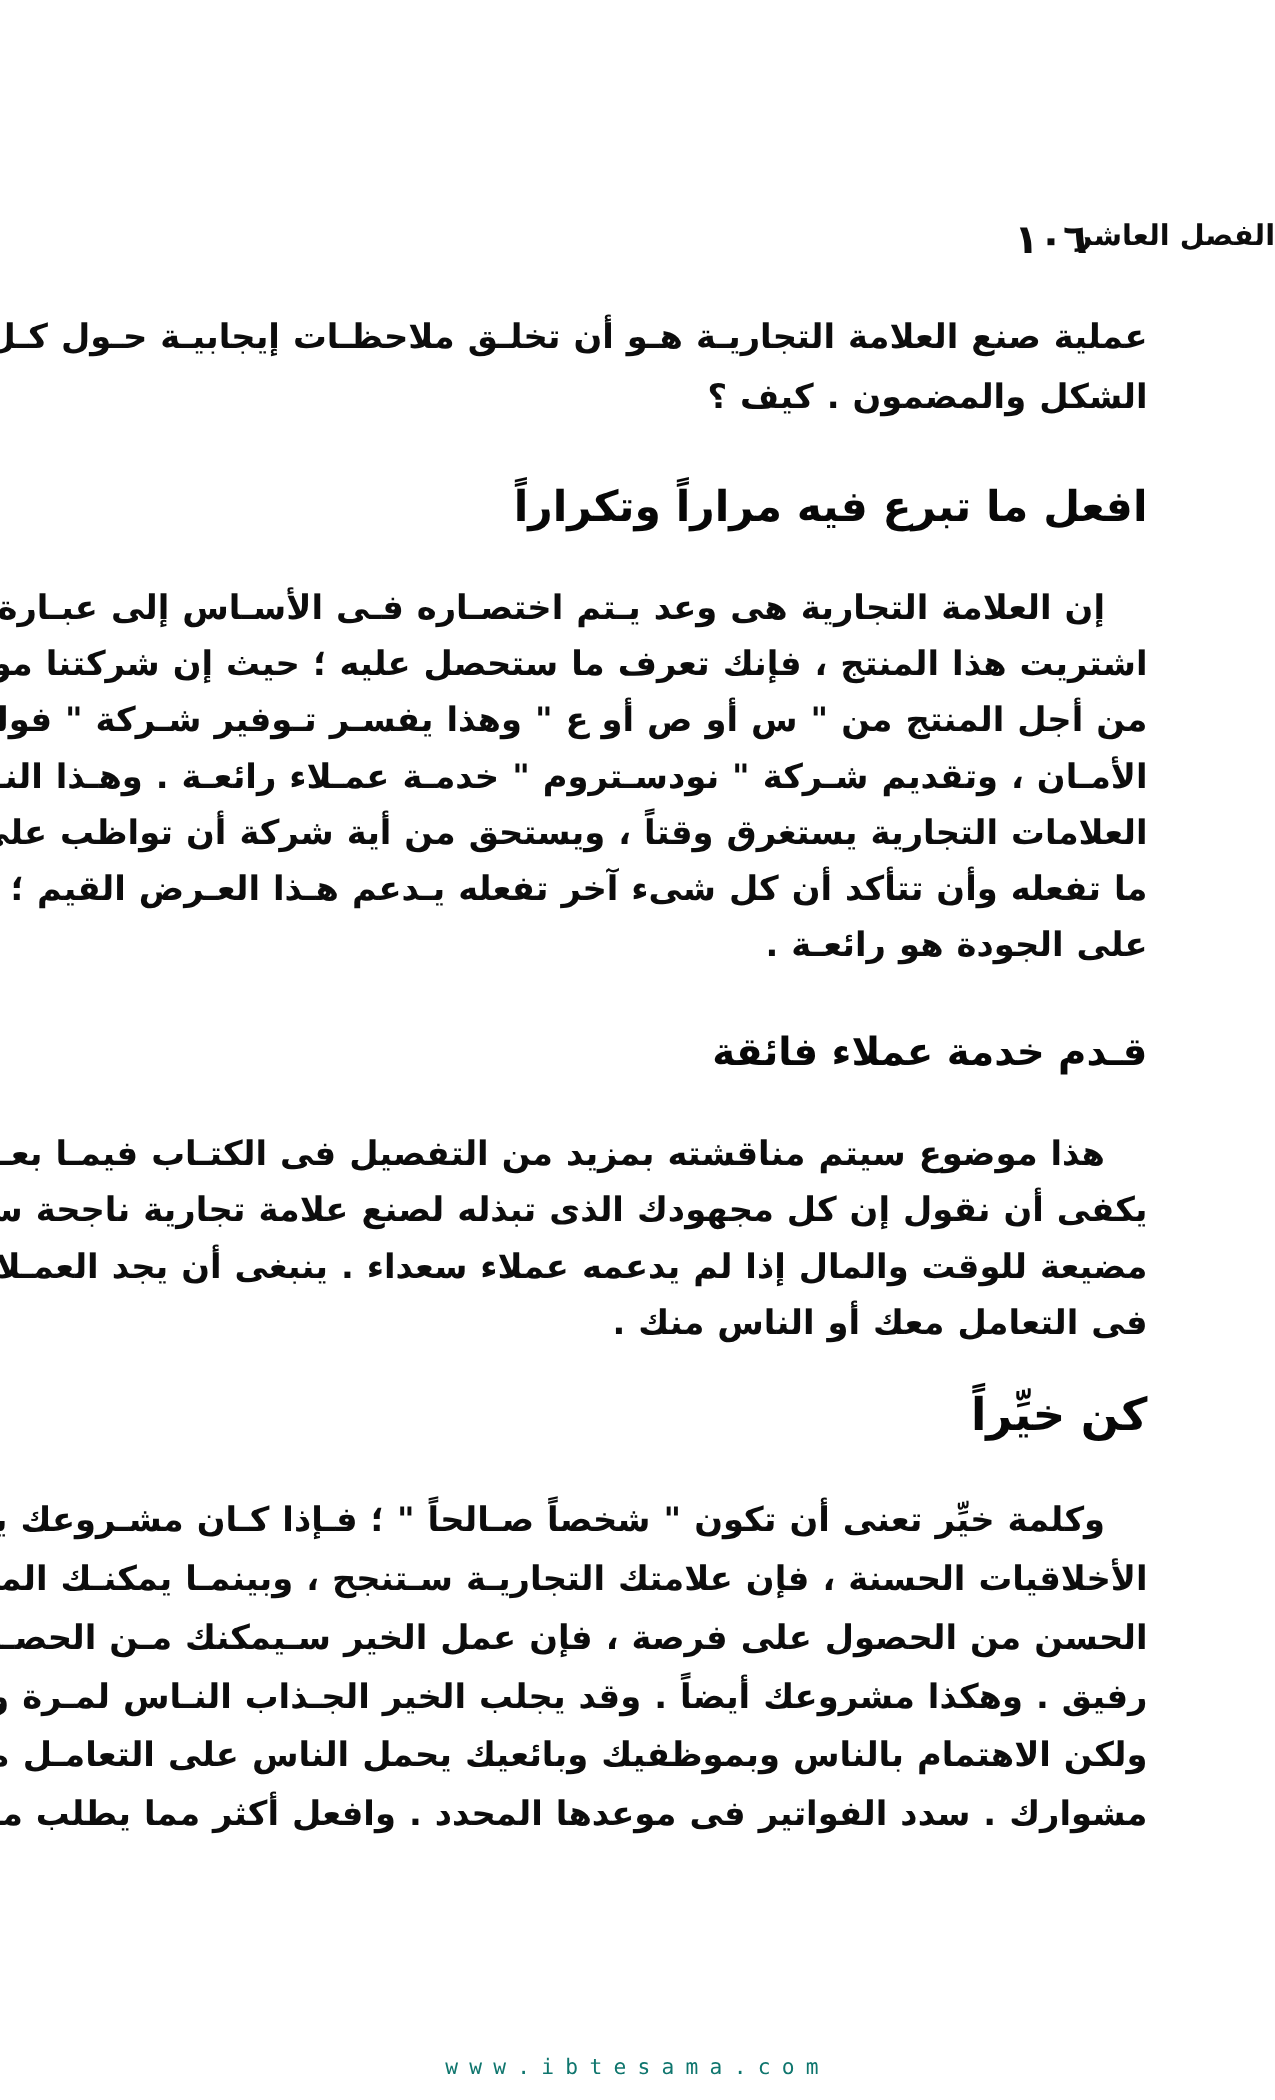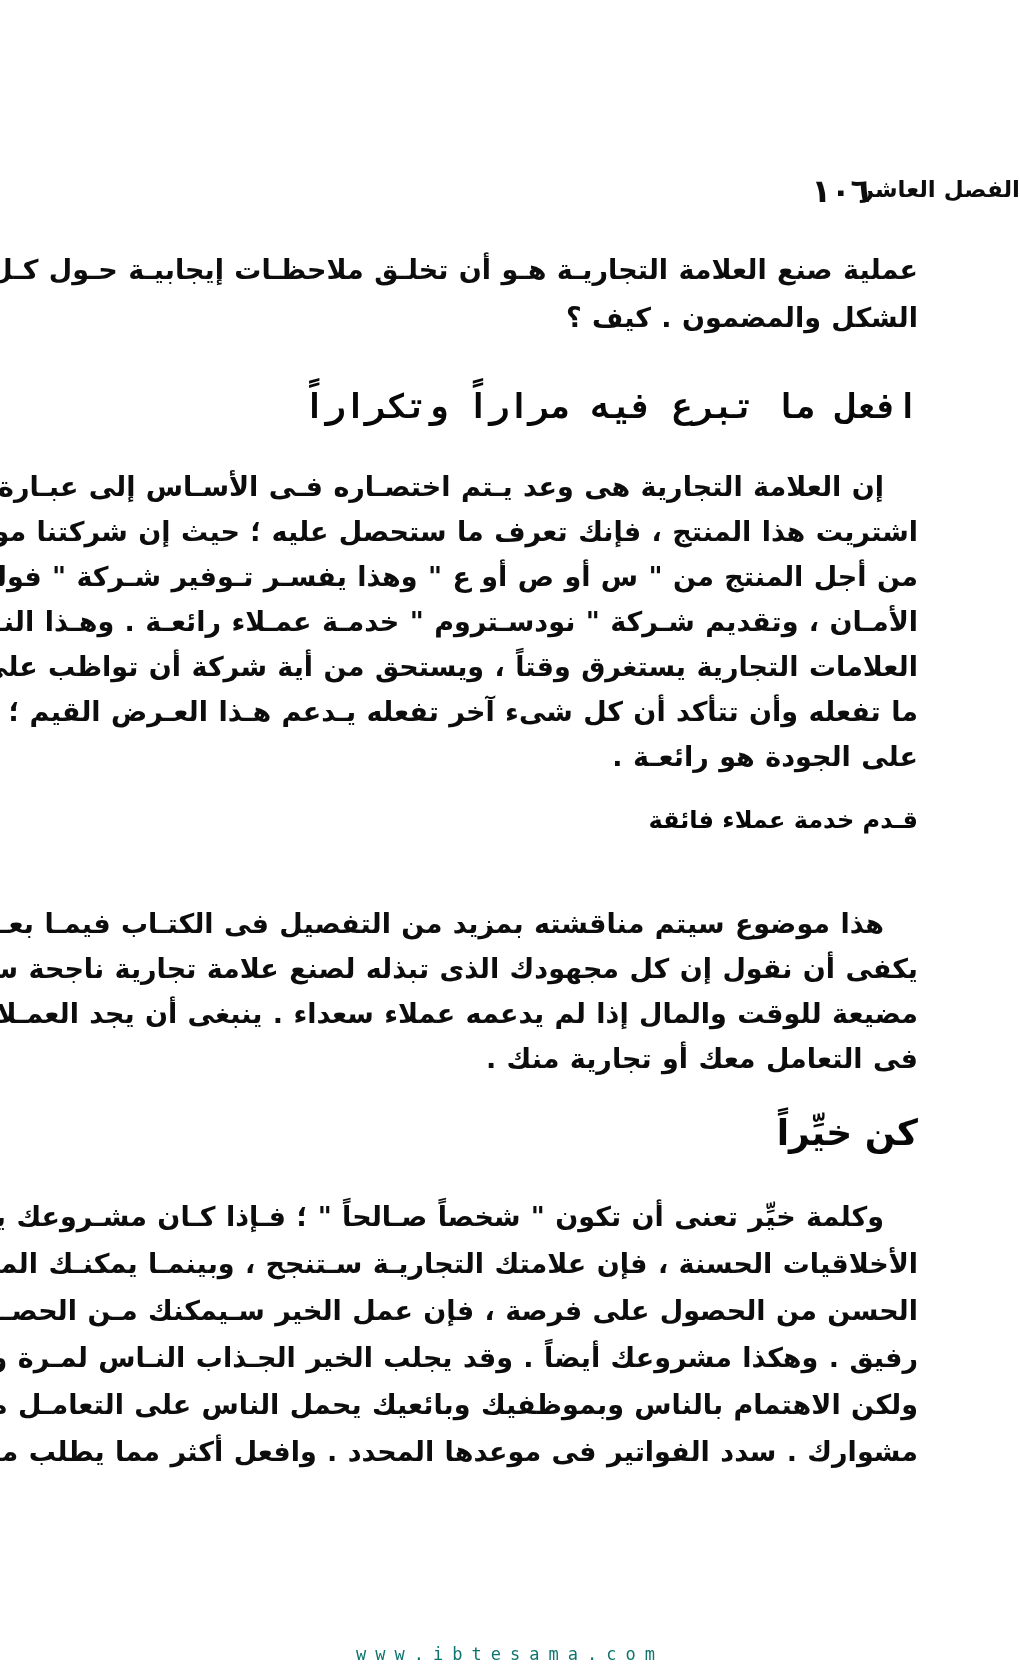--- a/index.html
+++ b/index.html
@@ -61,22 +61,22 @@
   .heading {
     position: absolute;
     left: 0;
     width: 818px;
     margin: 0;
     text-align: right;
     font-weight: bold;
     color: #080808;
     white-space: nowrap;
   }
-  #heading1 { top: 386px; font-size: 34px; font-family: Liberation Mono, monospace; }
-  #heading2 { top: 806px; font-size: 24px; }
+  #heading1 { top: 386px; font-size: 34px; }
+  #heading2 { top: 824px; font-size: 31px; }
   #heading3 { top: 1112px; font-size: 36px; }
   .watermark {
     position: absolute;
     top: 1644px;
     left: 0;
     width: 100%;
     text-align: center;
     direction: ltr;
     font-family: "DejaVu Sans Mono", monospace;
     font-size: 17px;
@@ -110,21 +110,21 @@
       <div class="line">ما تفعله وأن تتأكد أن كل شىء آخر تفعله يـدعم هـذا العـرض القيم ؛ فالثبـات</div>
       <div class="line last-line">على الجودة هو رائعـة .</div>
     </div>
 
     <h2 class="heading" id="heading2">قـدم خدمة عملاء فائقة</h2>
 
     <div class="para" id="para3">
       <div class="line indent">هذا موضوع سيتم مناقشته بمزيد من التفصيل فى الكتـاب فيمـا بعـد ، ولكـن</div>
       <div class="line">يكفى أن نقول إن كل مجهودك الذى تبذله لصنع علامة تجارية ناجحة سـيكون</div>
       <div class="line">مضيعة للوقت والمال إذا لم يدعمه عملاء سعداء . ينبغى أن يجد العمـلاء سـهولة</div>
-      <div class="line last-line">فى التعامل معك أو تجارية منك .</div>
+      <div class="line last-line">فى التعامل معك أو الناس منك .</div>
     </div>
 
     <h2 class="heading" id="heading3">كن خيِّراً</h2>
 
     <div class="para" id="para4">
       <div class="line indent">وكلمة خيِّر تعنى أن تكون " شخصاً صـالحاً " ؛ فـإذا كـان مشـروعك يطبـق</div>
       <div class="line">الأخلاقيات الحسنة ، فإن علامتك التجاريـة سـتنجح ، وبينمـا يمكنـك المظهـر</div>
       <div class="line">الحسن من الحصول على فرصة ، فإن عمل الخير سـيمكنك مـن الحصـول علـى</div>
       <div class="line">رفيق . وهكذا مشروعك أيضاً . وقد يجلب الخير الجـذاب النـاس لمـرة واحـدة ؛</div>
       <div class="line">ولكن الاهتمام بالناس وبموظفيك وبائعيك يحمل الناس على التعامـل معـك طـوال</div>

